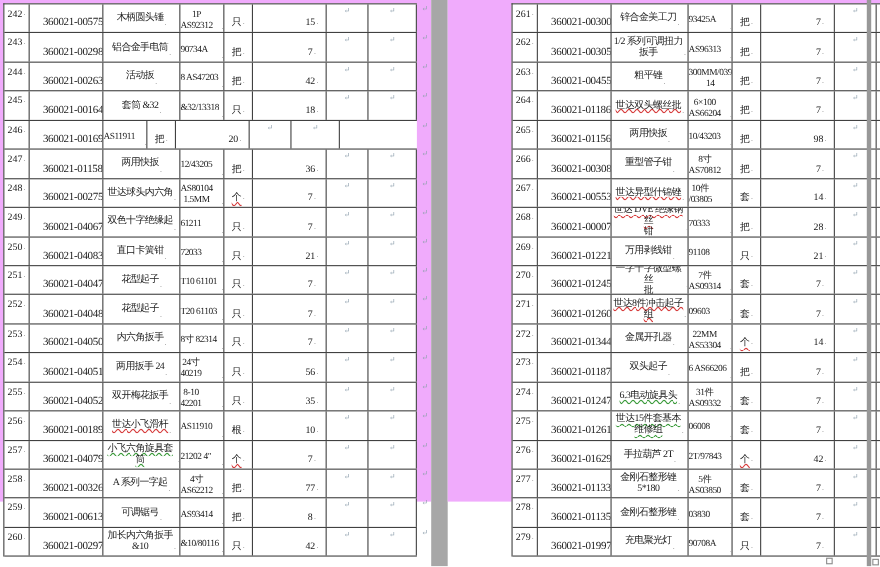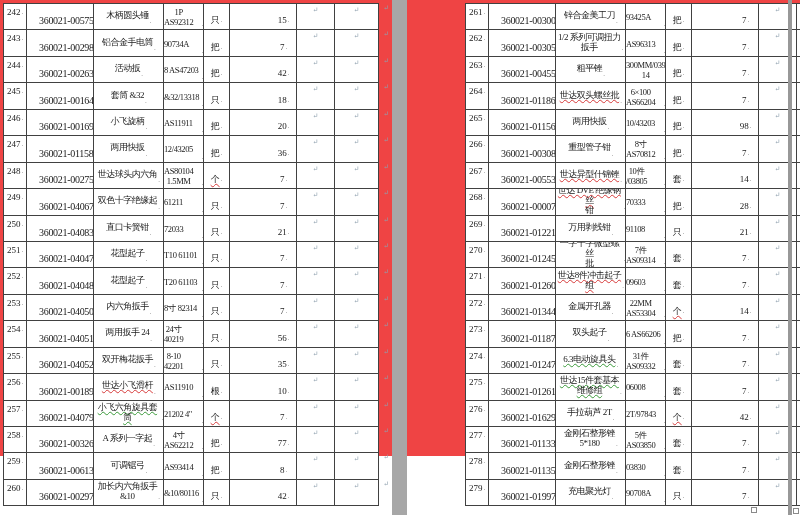--- a/index.html
+++ b/index.html
@@ -1,20 +1,20 @@
 <!DOCTYPE html>
 <html><head>
 <meta charset="utf-8">
 <style>
   html,body{margin:0;padding:0;background:#ffffff;}
   .canvas{
     position:relative;width:800px;height:515px;overflow:hidden;background:#ffffff;
     font-family:"Liberation Serif","DejaVu Serif",serif;color:#1a1a1a;
   }
-  .page{position:absolute;top:0;height:456px;background:#ef4444;}
+  .page{position:absolute;top:0;height:456px;background:#f0abfc;}
   .page-left{left:0;width:392px;}
   .page-right{left:407px;width:393px;}
   .page-gap{position:absolute;left:392px;top:0;width:15px;height:515px;background:#a7a7a7;}
   .edge-strip{position:absolute;left:788px;top:0;width:4px;height:515px;background:#989898;}
 
   .dtable{
     position:absolute;top:3px;
     border-top:1px solid #414141;border-left:1px solid #414141;
     background:#ffffff;
   }
@@ -156,21 +156,20 @@
           <span class="row-pilc">↵</span>
         </div>
         <div class="trow">
           <div class="c c-num">
             <span class="t">246</span>
             <span class="m">.</span>
           </div>
           <div class="c c-code">
             <span class="t">360021-00169</span>
           </div>
-          <div class="c c-name"><span class="t">小飞旋柄</span><span class="m">.</span></div>
           <div class="c c-spec"><span class="t">AS11911</span><span class="m">.</span></div>
           <div class="c c-unit">
             <span class="t">把</span>
             <span class="m">.</span>
           </div>
           <div class="c c-qty">
             <span class="t">20</span>
             <span class="m">.</span>
           </div>
           <div class="c c-e1">

